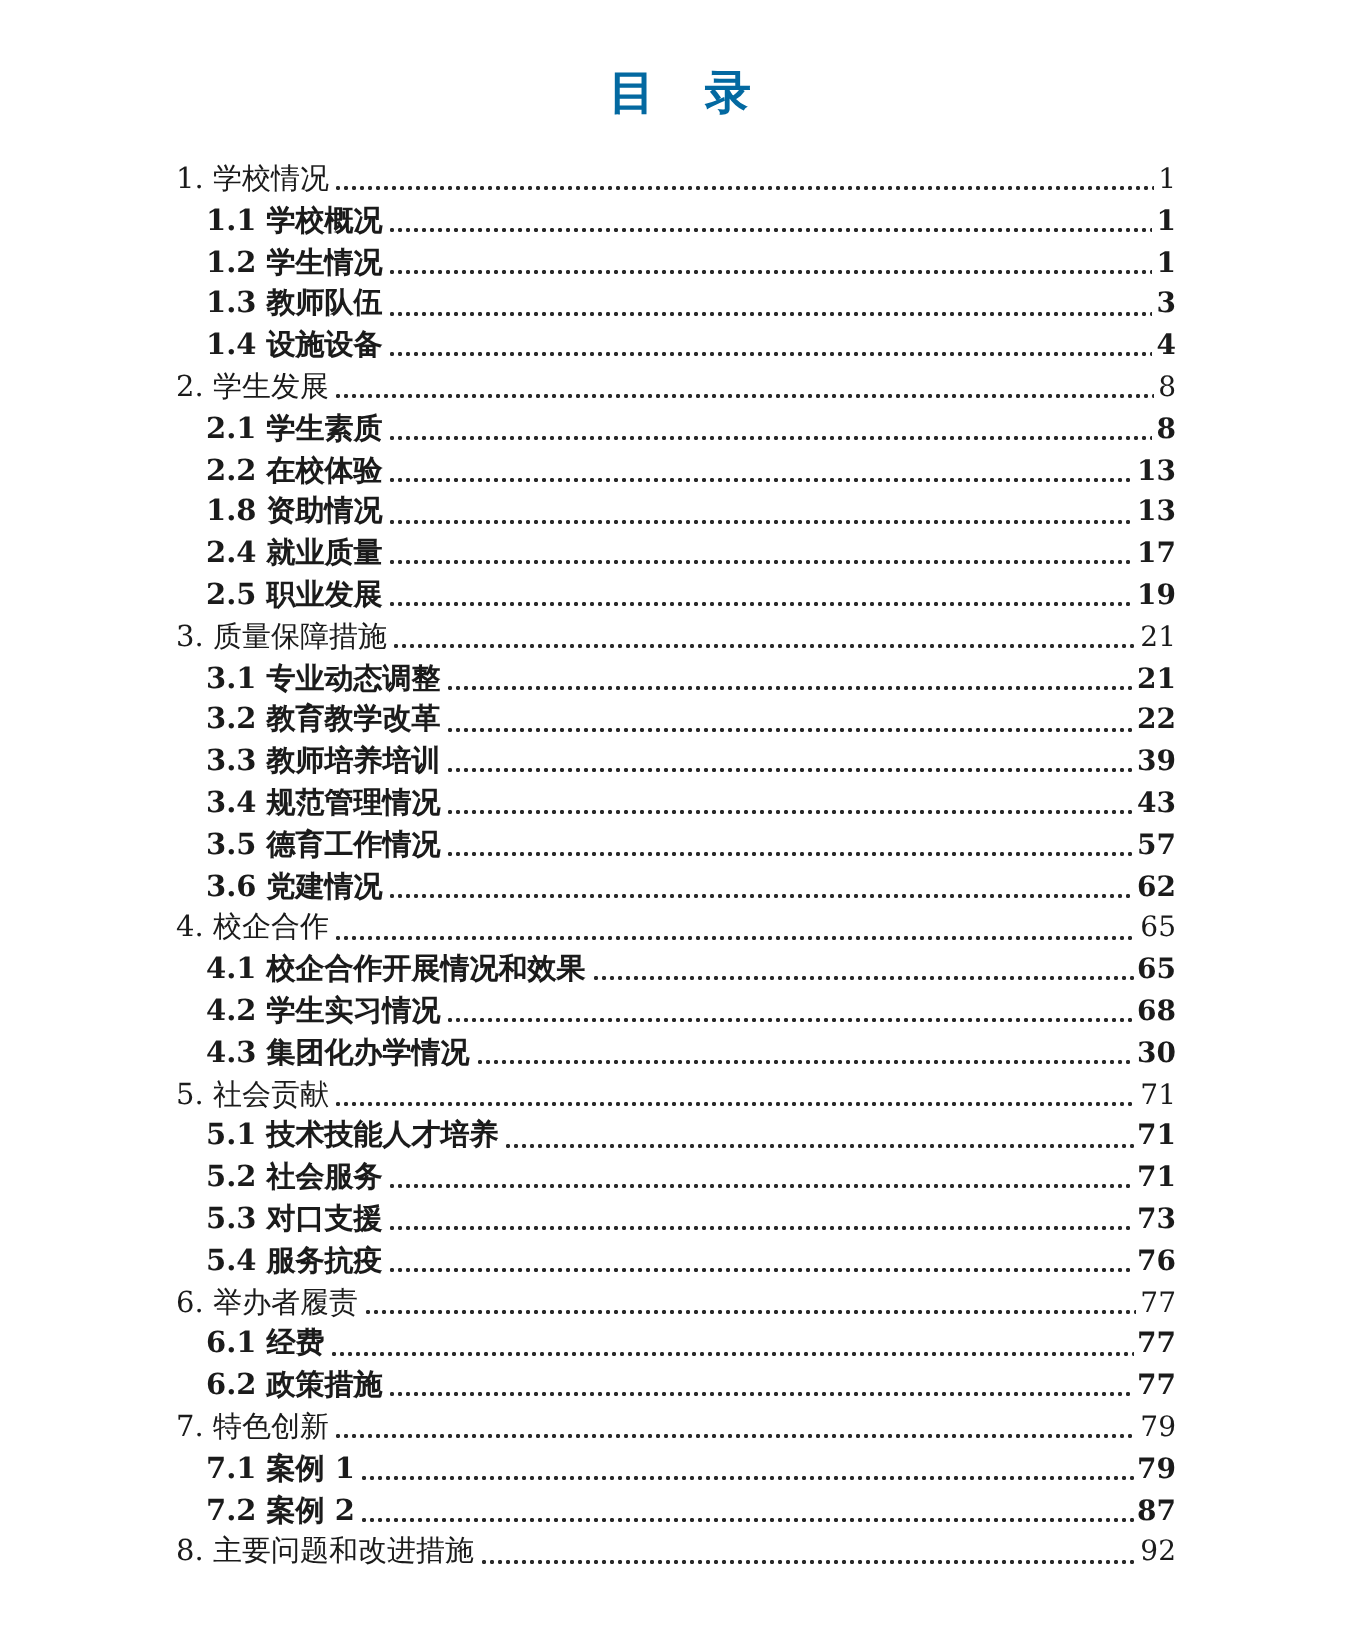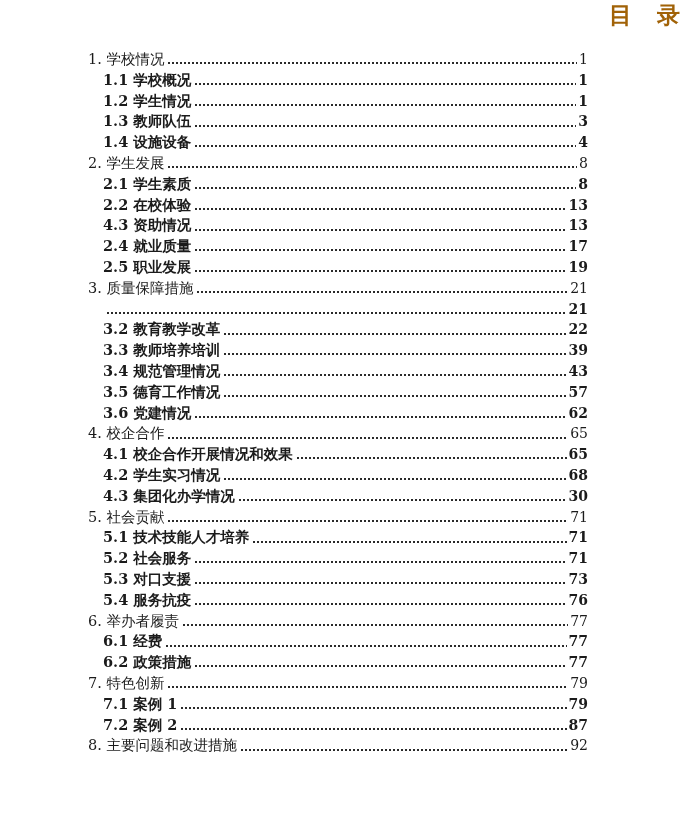--- a/index.html
+++ b/index.html
@@ -9,26 +9,27 @@
     height: 813px;
     margin: 0;
     background: #ffffff;
     font-family: "DejaVu Serif", "Liberation Serif", serif;
     color: #1b1b1b;
     overflow: hidden;
     box-sizing: border-box;
   }
   .doc-title {
     margin: 0;
-    text-align: right;
+    padding-top: 31px;
+    text-align: center;
     font-size: 23px;
     font-weight: bold;
     letter-spacing: 1px;
     word-spacing: 15px;
-    color: #a16207;
+    color: #0369a1;
   }
   .toc-list {
     margin: 18px 93px 0 88px; 
   }
   .toc-row {
     display: flex;
     align-items: baseline;
     height: 20.8px;
     font-size: 14.5px;
     line-height: 20.8px;
@@ -91,40 +92,41 @@
     <span class="toc-label">2.1 学生素质</span>
     <span class="toc-leader"></span>
     <span class="toc-page">8</span>
   </div>
       <div class="toc-row l2">
     <span class="toc-label">2.2 在校体验</span>
     <span class="toc-leader"></span>
     <span class="toc-page">13</span>
   </div>
       <div class="toc-row l2">
-    <span class="toc-label">4.3 资助情况</span>
+    <span class="toc-label">1.8 资助情况</span>
     <span class="toc-leader"></span>
     <span class="toc-page">13</span>
   </div>
       <div class="toc-row l2">
     <span class="toc-label">2.4 就业质量</span>
     <span class="toc-leader"></span>
     <span class="toc-page">17</span>
   </div>
       <div class="toc-row l2">
     <span class="toc-label">2.5 职业发展</span>
     <span class="toc-leader"></span>
     <span class="toc-page">19</span>
   </div>
       <div class="toc-row l1">
     <span class="toc-label">3. 质量保障措施</span>
     <span class="toc-leader"></span>
     <span class="toc-page">21</span>
   </div>
       <div class="toc-row l2">
+    <span class="toc-label">3.1 专业动态调整</span>
     <span class="toc-leader"></span>
     <span class="toc-page">21</span>
   </div>
       <div class="toc-row l2">
     <span class="toc-label">3.2 教育教学改革</span>
     <span class="toc-leader"></span>
     <span class="toc-page">22</span>
   </div>
       <div class="toc-row l2">
     <span class="toc-label">3.3 教师培养培训</span>

